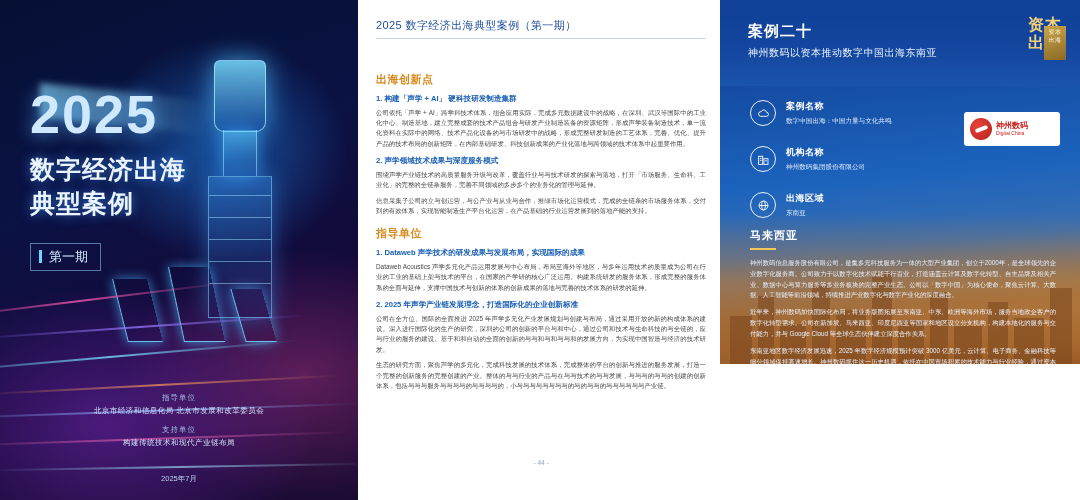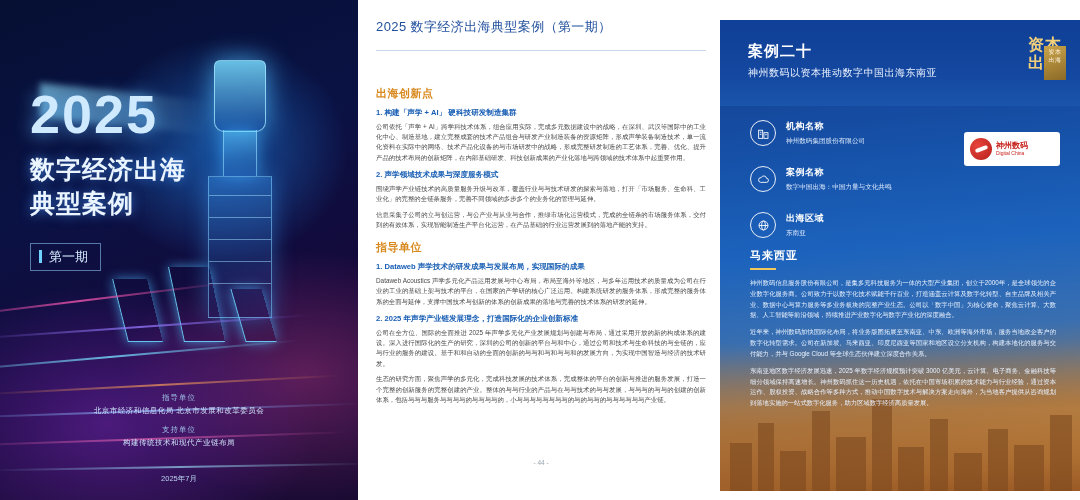--- a/index.html
+++ b/index.html
@@ -183,41 +183,41 @@
     background: #ffffff;
     flex: 0 0 362px;
     padding: 0;
     box-sizing: border-box;
   }
   .tp-header {
     position: absolute;
     top: 18px;
     left: 18px;
     right: 14px;
-    font-size: 13px;
+    font-size: 11px;
     color: #1f4e9c;
-    padding-bottom: 14px;
+    padding-bottom: 5px;
     border-bottom: 1px solid #c8d8ee;
     letter-spacing: 0.4px;
   }
   .tp-body {
     position: absolute;
     top: 44px;
     left: 18px;
     right: 14px;
     bottom: 26px;
   }
   .tp-h2 {
     font-size: 11px;
     font-weight: bold;
     color: #d98a1f;
     margin: 10px 0 6px;
     letter-spacing: 0.5px;
   }
-  .tp-h2.first { margin-top: 42px; }
+  .tp-h2.first { margin-top: 28px; }
   .tp-h3 {
     font-size: 7.6px;
     font-weight: bold;
     color: #1a5fb4;
     margin: 7px 0 3px;
     line-height: 1.4;
   }
   .tp-p {
     font-size: 6.4px;
     color: #4a4a4a;
@@ -231,25 +231,24 @@
     left: 0; right: 0;
     text-align: center;
     font-size: 6.5px;
     color: #9aa4b0;
   }
 
   
   .casepage {
     position: relative;
     width: 360px;
-    height: 471px;
+    height: 364px;
     flex: 0 0 360px;
     overflow: hidden;
     background: linear-gradient(175deg, #123a8a 0%, #1651a8 28%, #1c63bd 48%, #3a6fb0 66%, #9c7a52 82%, #d09a4e 94%, #b87a34 100%);
-    margin-top: 20px;
   }
   .case-city {
     position: absolute;
     left: 0; right: 0; bottom: 0;
     height: 150px;
     background:
       linear-gradient(180deg, rgba(210,150,70,0.0) 0%, rgba(190,120,50,0.55) 45%, rgba(150,85,35,0.85) 100%);
   }
   .case-building {
     position: absolute;
@@ -527,42 +526,42 @@
       <div class="b1">资本</div>
       <div class="b2">出海</div>
     </div>
     <div class="case-badge-stamp">资本出海</div>
 
     <div class="case-info">
 
       <div class="info-row">
         <span class="info-ico">
           <svg width="13" height="13" viewBox="0 0 16 16" fill="none" stroke="#ffffff" stroke-width="1.1">
+            <path d="M4.5 11.5h7a2.5 2.5 0 0 0 .2-5 3.4 3.4 0 0 0-6.5-.8A2.6 2.6 0 0 0 4.5 11.5z"></path>
+          </svg>
+        </span>
+        <span class="info-txt">
+          <span class="lbl" style="display:block">案例名称</span>
+          <span class="val" style="display:block">数字中国出海：中国力量与文化共鸣</span>
+        </span>
+      </div>
+
+      <div class="info-row">
+        <span class="info-ico">
+          <svg width="13" height="13" viewBox="0 0 16 16" fill="none" stroke="#ffffff" stroke-width="1.1">
             <rect x="2" y="4" width="5" height="10"></rect>
             <rect x="8.5" y="7" width="5" height="7"></rect>
             <line x1="3.5" y1="6.5" x2="5.5" y2="6.5"></line>
             <line x1="3.5" y1="9" x2="5.5" y2="9"></line>
             <line x1="10" y1="9.5" x2="12" y2="9.5"></line>
           </svg>
         </span>
         <span class="info-txt">
           <span class="lbl" style="display:block">机构名称</span>
           <span class="val" style="display:block">神州数码集团股份有限公司</span>
-        </span>
-      </div>
-
-      <div class="info-row">
-        <span class="info-ico">
-          <svg width="13" height="13" viewBox="0 0 16 16" fill="none" stroke="#ffffff" stroke-width="1.1">
-            <path d="M4.5 11.5h7a2.5 2.5 0 0 0 .2-5 3.4 3.4 0 0 0-6.5-.8A2.6 2.6 0 0 0 4.5 11.5z"></path>
-          </svg>
-        </span>
-        <span class="info-txt">
-          <span class="lbl" style="display:block">案例名称</span>
-          <span class="val" style="display:block">数字中国出海：中国力量与文化共鸣</span>
         </span>
       </div>
 
       <div class="info-row">
         <span class="info-ico">
           <svg width="13" height="13" viewBox="0 0 16 16" fill="none" stroke="#ffffff" stroke-width="1.1">
             <circle cx="8" cy="8" r="5.5"></circle>
             <ellipse cx="8" cy="8" rx="2.4" ry="5.5"></ellipse>
             <line x1="2.6" y1="8" x2="13.4" y2="8"></line>
           </svg>

